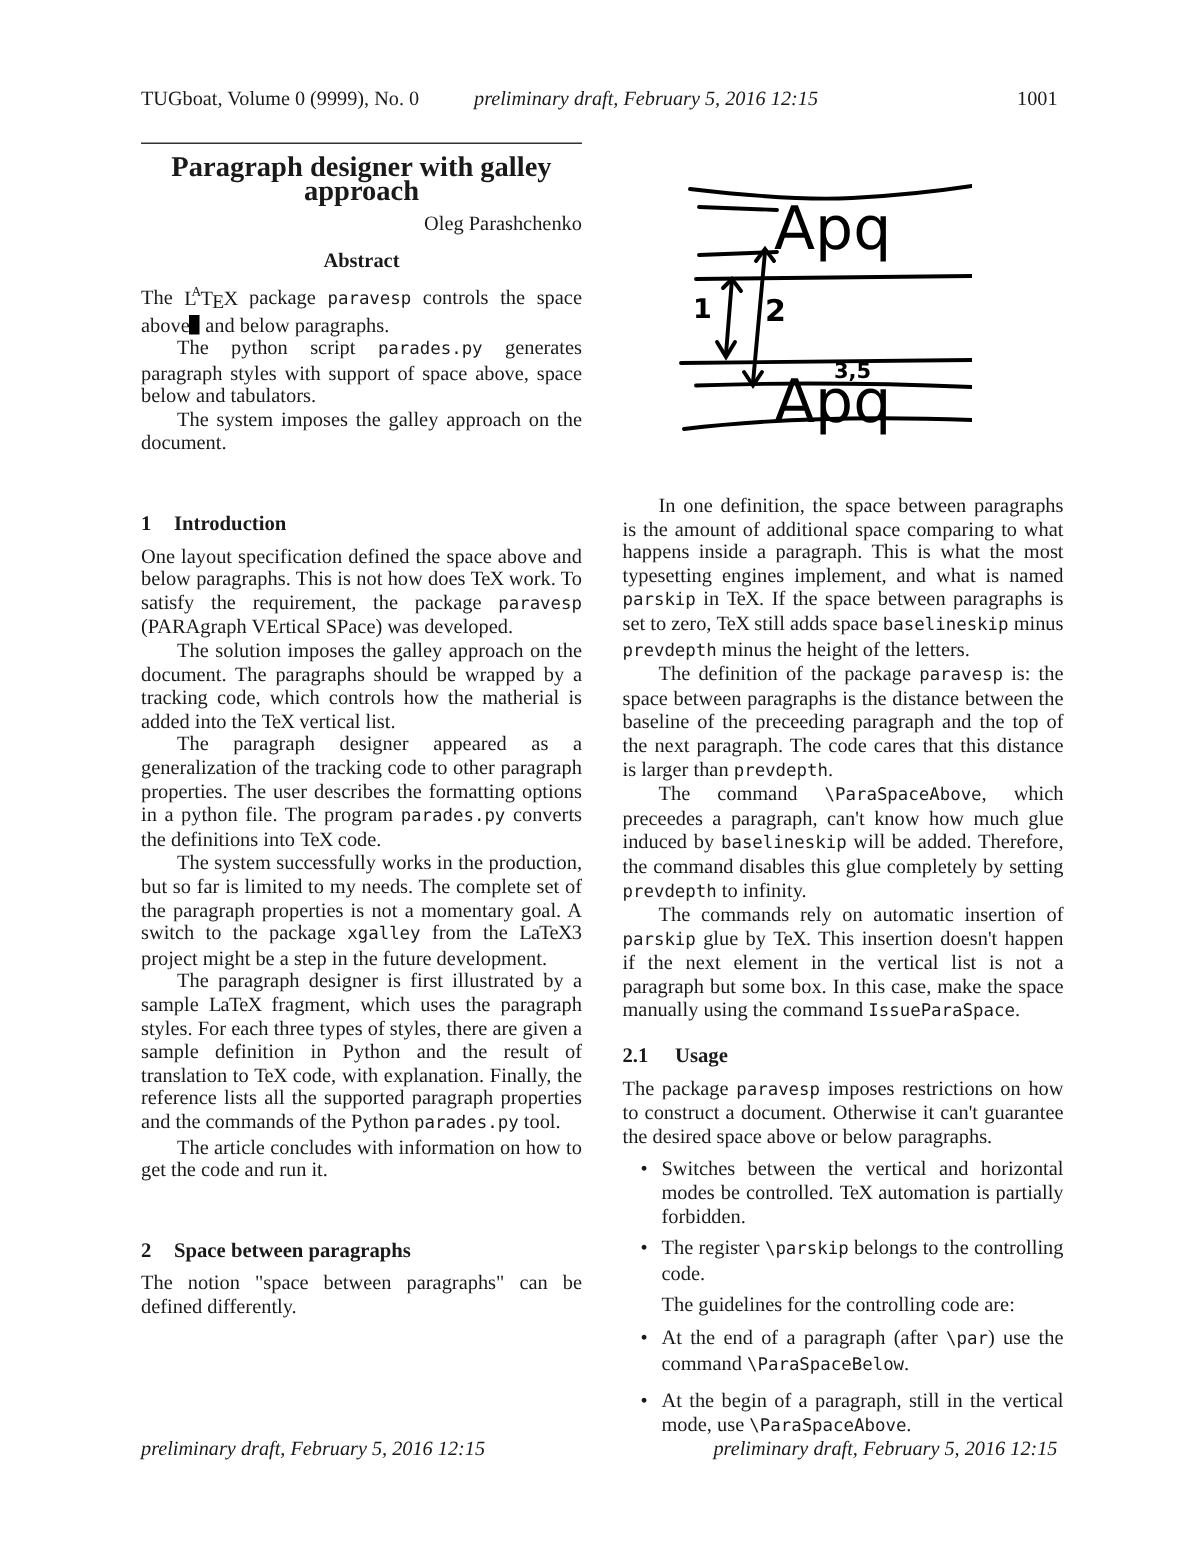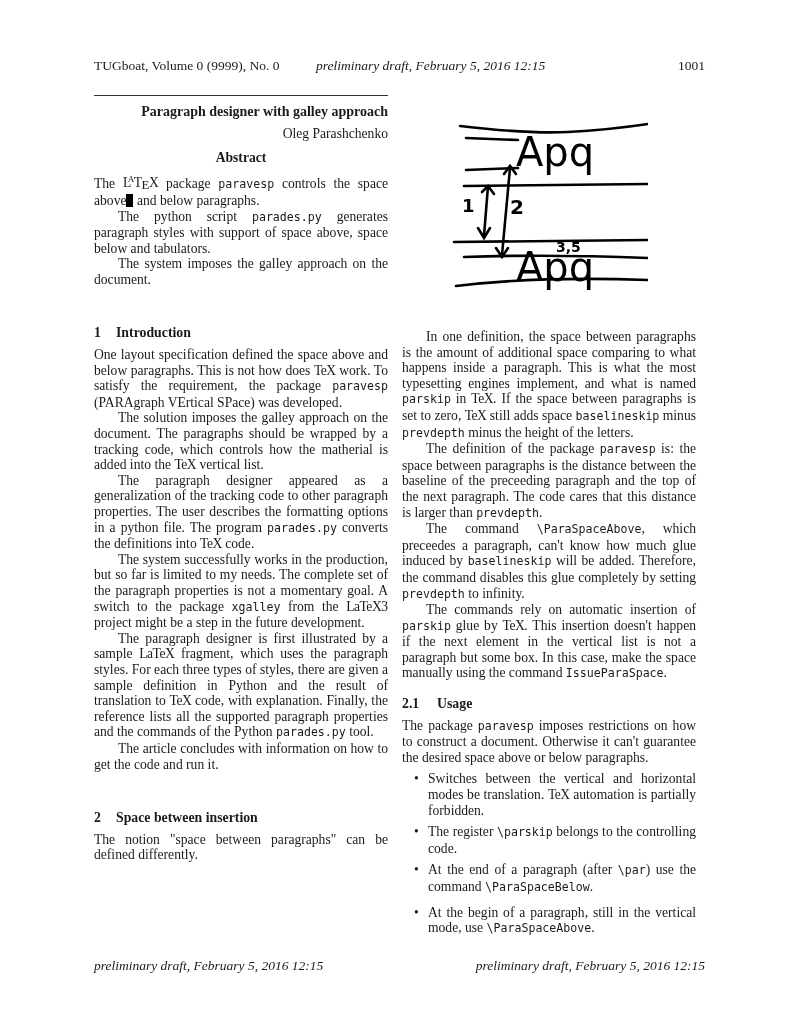--- a/index.html
+++ b/index.html
@@ -12,23 +12,23 @@
   .rh-mid { position: absolute; left: 222px; top: 0; font-style: italic; }
   .rh-right { position: absolute; right: 0; top: 0; }
   .running-foot { position: absolute; top: 958px; left: 94px; width: 611px; height: 20px;
                   font-family: "Liberation Serif", serif; font-size: 13.5px; font-style: italic; }
   .rf-left { position: absolute; left: 0; top: 0; }
   .rf-right { position: absolute; right: 0; top: 0; }
 
   .col { position: absolute; top: 95px; width: 294px; font-family: "Liberation Serif", serif;
          font-size: 13.6px; line-height: 15.6px; text-align: justify; hyphens: auto; }
   .col-left { left: 94px; }
-  .col-right { left: 402px; }
+  .col-right { left: 415px; }
   .rule { height: 0; border-top: 1.4px solid #333; width: 294px; margin-bottom: 8px; }
-  .title { font-weight: bold; font-size: 14px; margin: 0 0 6px 0; text-align: right; }
+  .title { font-weight: bold; font-size: 19px; margin: 0 0 6px 0; text-align: center; }
   .author { margin: 0 0 9px 24px; text-align: right; }
   .abstract-head { font-weight: bold; margin: 0 0 6px 0; text-align: center; }
   p { margin: 0; }
   p.ind { text-indent: 24px; }
   code { font-family: "DejaVu Sans Mono", "Liberation Mono", monospace; font-size: 11.6px; }
   .tex { letter-spacing: -0.5px; }
   .section { font-weight: bold; font-size: 13.8px; margin: 0 0 6px 0; text-align: left; }
   .section .num { display: inline-block; width: 22px; }
   .sub-num { display: inline-block; width: 35px; }
   .cursor { display: inline-block; width: 7px; height: 13px; background: #000; vertical-align: -2px; }
@@ -60,21 +60,21 @@
 
     <div class="section"><span class="num">1</span><span>Introduction</span></div>
 
     <p><span>One layout specification defined the space above and below paragraphs. This is not how does </span><span class="tex">TeX</span><span> work. To satisfy the requirement, the package </span><code>paravesp</code><span> (PARAgraph VErtical SPace) was developed.</span></p>
     <p class="ind"><span>The solution imposes the galley approach on the document. The paragraphs should be wrapped by a tracking code, which controls how the matherial is added into the </span><span class="tex">TeX</span><span> vertical list.</span></p>
     <p class="ind"><span>The paragraph designer appeared as a generalization of the tracking code to other paragraph properties. The user describes the formatting options in a python file. The program </span><code>parades.py</code><span> converts the definitions into </span><span class="tex">TeX</span><span> code.</span></p>
     <p class="ind"><span>The system successfully works in the production, but so far is limited to my needs. The complete set of the paragraph properties is not a momentary goal. A switch to the package </span><code>xgalley</code><span> from the </span><span class="tex">LaTeX</span><span>3 project might be a step in the future development.</span></p>
     <p class="ind"><span>The paragraph designer is first illustrated by a sample </span><span class="tex">LaTeX</span><span> fragment, which uses the paragraph styles. For each three types of styles, there are given a sample definition in Python and the result of translation to </span><span class="tex">TeX</span><span> code, with explanation. Finally, the reference lists all the supported paragraph properties and the commands of the Python </span><code>parades.py</code><span> tool.</span></p>
     <p class="ind" style="margin-bottom:38px;">The article concludes with information on how to get the code and run it.</p>
 
-    <div class="section"><span class="num">2</span><span>Space between insertion</span></div>
+    <div class="section"><span class="num">2</span><span>Space between paragraphs</span></div>
     <p>The notion "space between paragraphs" can be defined differently.</p>
   </div>
 
   <svg class="figure" viewBox="0 0 200 190">
     <g stroke="#000" stroke-width="2.6" fill="none" stroke-linecap="round">
       <path d="M12 18 Q80 26 120 24 T200 16"></path>
       <path d="M18 30 L70 32"></path>
       <path d="M18 62 L70 60"></path>
       <path d="M16 78 L200 76"></path>
       <path d="M6 134 L200 132"></path>
@@ -97,23 +97,24 @@
   <div class="col col-right" style="top:329px;">
     <p class="ind"><span>In one definition, the space between paragraphs is the amount of additional space comparing to what happens inside a paragraph. This is what the most typesetting engines implement, and what is named </span><code>parskip</code><span> in </span><span class="tex">TeX</span><span>. If the space between paragraphs is set to zero, </span><span class="tex">TeX</span><span> still adds space </span><code>baselineskip</code><span> minus </span><code>prevdepth</code><span> minus the height of the letters.</span></p>
     <p class="ind"><span>The definition of the package </span><code>paravesp</code><span> is: the space between paragraphs is the distance between the baseline of the preceeding paragraph and the top of the next paragraph. The code cares that this distance is larger than </span><code>prevdepth</code><span>.</span></p>
     <p class="ind"><span>The command </span><code>\ParaSpaceAbove</code><span>, which preceedes a paragraph, can't know how much glue induced by </span><code>baselineskip</code><span> will be added. Therefore, the command disables this glue completely by setting </span><code>prevdepth</code><span> to infinity.</span></p>
     <p class="ind" style="margin-bottom:14px;"><span>The commands rely on automatic insertion of </span><code>parskip</code><span> glue by </span><span class="tex">TeX</span><span>. This insertion doesn't happen if the next element in the vertical list is not a paragraph but some box. In this case, make the space manually using the command </span><code>IssueParaSpace</code><span>.</span></p>
 
     <div class="section"><span class="sub-num">2.1</span><span>Usage</span></div>
     <p style="margin-bottom:6px;"><span>The package </span><code>paravesp</code><span> imposes restrictions on how to construct a document. Otherwise it can't guarantee the desired space above or below paragraphs.</span></p>
 
     <ul>
-      <li style="margin-bottom:6px;"><span>Switches between the vertical and horizontal modes be translation. </span><span class="tex">TeX</span><span> automation is partially forbidden.</span></li>
+      <li style="margin-bottom:6px;"><span>Switches between the vertical and horizontal modes be controlled. </span><span class="tex">TeX</span><span> automation is partially forbidden.</span></li>
       <li style="margin-bottom:6px;"><span>The register </span><code>\parskip</code><span> belongs to the controlling code.</span></li>
     </ul>
+    <p style="padding-left:26px;margin-bottom:6px;">The guidelines for the controlling code are:</p>
     <ul>
       <li style="margin-bottom:9px;"><span>At the end of a paragraph (after </span><code>\par</code><span>) use the command </span><code>\ParaSpaceBelow</code><span>.</span></li>
       <li><span>At the begin of a paragraph, still in the vertical mode, use </span><code>\ParaSpaceAbove</code><span>.</span></li>
     </ul>
   </div>
 
   <div class="running-foot">
     <span class="rf-left">preliminary draft, February 5, 2016 12:15</span>
     <span class="rf-right">preliminary draft, February 5, 2016 12:15</span>
   </div>

